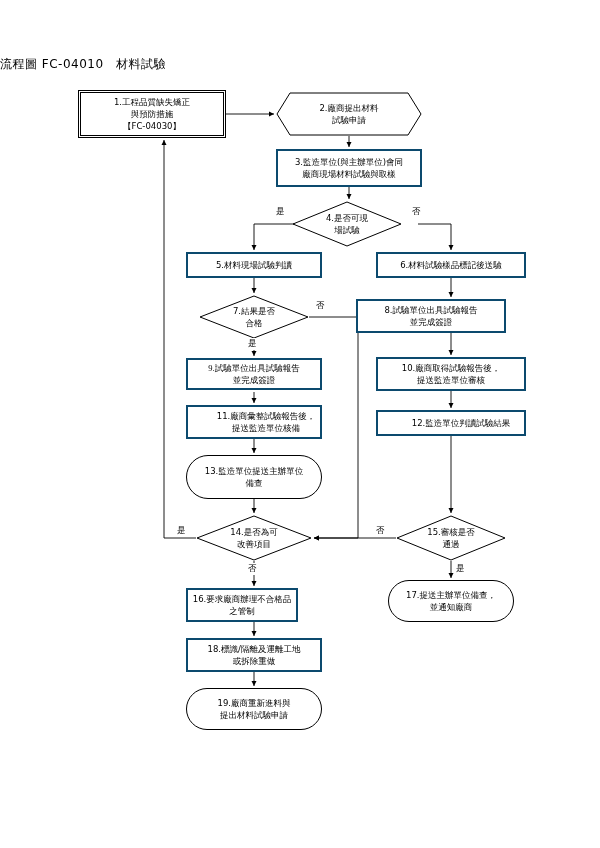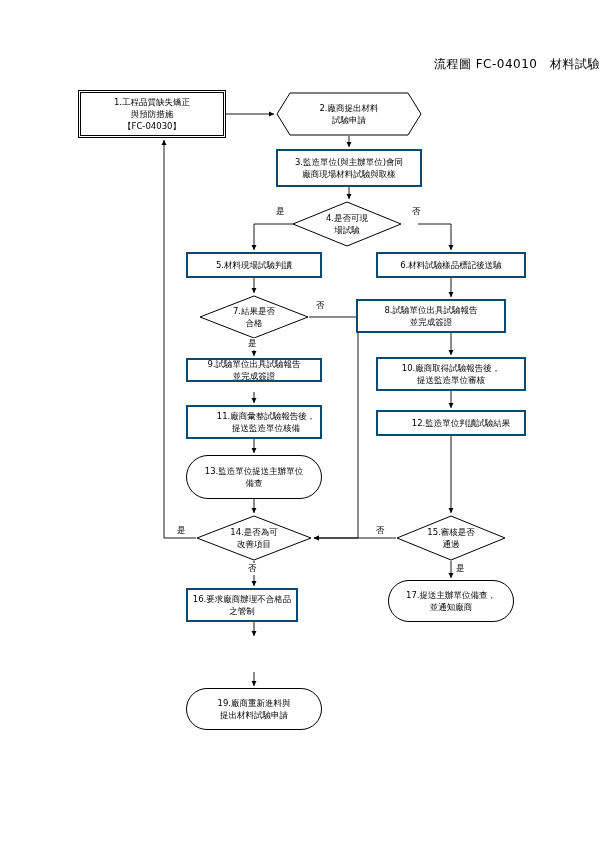--- a/index.html
+++ b/index.html
@@ -18,21 +18,21 @@
   #page {
     position: relative;
     width: 600px;
     height: 848px;
   }
   #title {
     position: absolute;
     left: 0;
     top: 56px;
     width: 600px;
-    text-align: right;
+    text-align: left;
     font-size: 12px;
     letter-spacing: 0.5px;
   }
   svg.wires {
     position: absolute;
     left: 0;
     top: 0;
     width: 600px;
     height: 848px;
     pointer-events: none;
@@ -185,21 +185,21 @@
     </svg>
     <span class="txt">7.結果是否
 合格</span>
   </div>
 
   <div class="node rect" style="left:356px;top:299px;width:150px;height:34px;">
     <span class="txt">8.試驗單位出具試驗報告
 並完成簽證</span>
   </div>
 
-  <div class="node rect" style="left:186px;top:358px;width:136px;height:24px;">
+  <div class="node rect" style="left:186px;top:358px;width:136px;height:32px;font-family:Liberation Serif, serif;">
     <span class="txt">9.試驗單位出具試驗報告
 並完成簽證</span>
   </div>
 
   <div class="node rect" style="left:376px;top:357px;width:150px;height:34px;">
     <span class="txt">10.廠商取得試驗報告後，
 提送監造單位審核</span>
   </div>
 
   <div class="node rect" style="left:186px;top:405px;width:136px;height:34px;padding-left:24px;">
@@ -235,20 +235,24 @@
   <div class="node rect" style="left:186px;top:588px;width:112px;height:34px;">
     <span class="txt">16.要求廠商辦理不合格品
 之管制</span>
   </div>
 
   <div class="node round" style="left:388px;top:580px;width:126px;height:42px;">
     <span class="txt">17.提送主辦單位備查，
 並通知廠商</span>
   </div>
 
+  <div class="node rect" style="left:186px;top:638px;width:136px;height:34px;">
+    <span class="txt">18.標識/隔離及運離工地
+或拆除重做</span>
+  </div>
 
   <div class="node round" style="left:186px;top:688px;width:136px;height:42px;">
     <span class="txt">19.廠商重新進料與
 提出材料試驗申請</span>
   </div>
 
   <div class="label" style="left:275px;top:206px;">是</div>
   <div class="label" style="left:411px;top:206px;">否</div>
   <div class="label" style="left:315px;top:300px;">否</div>
   <div class="label" style="left:247px;top:338px;">是</div>

